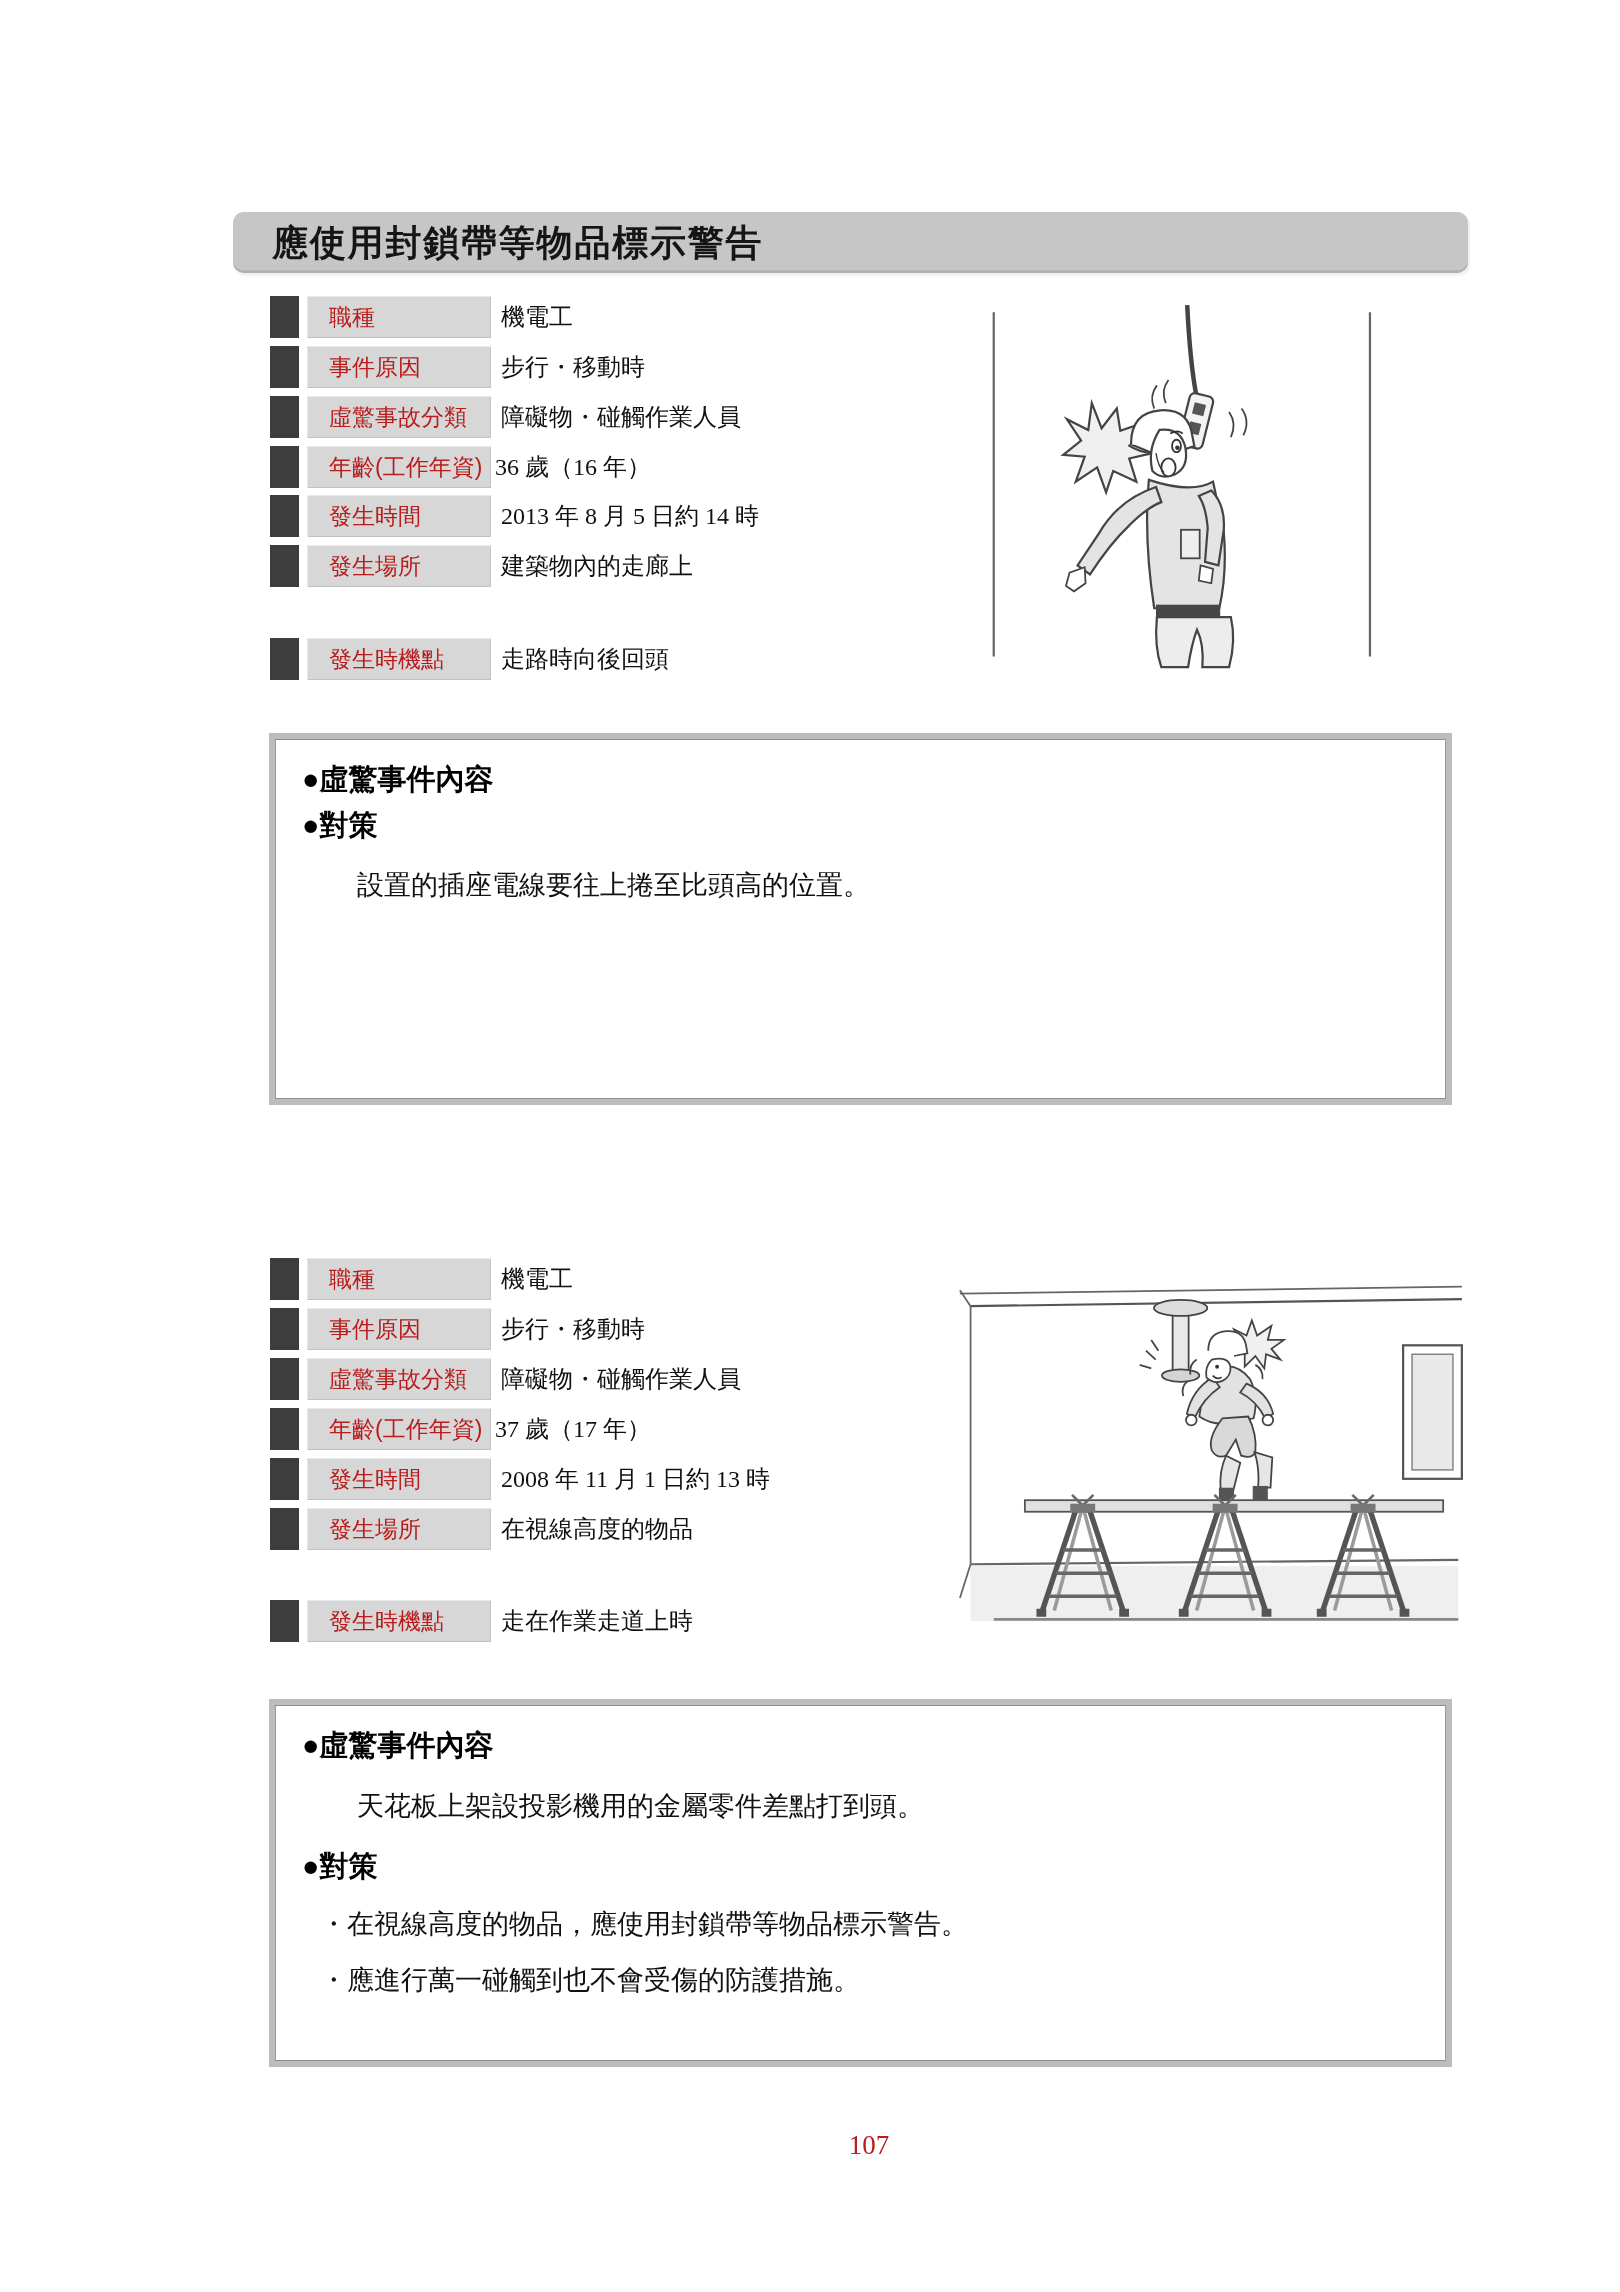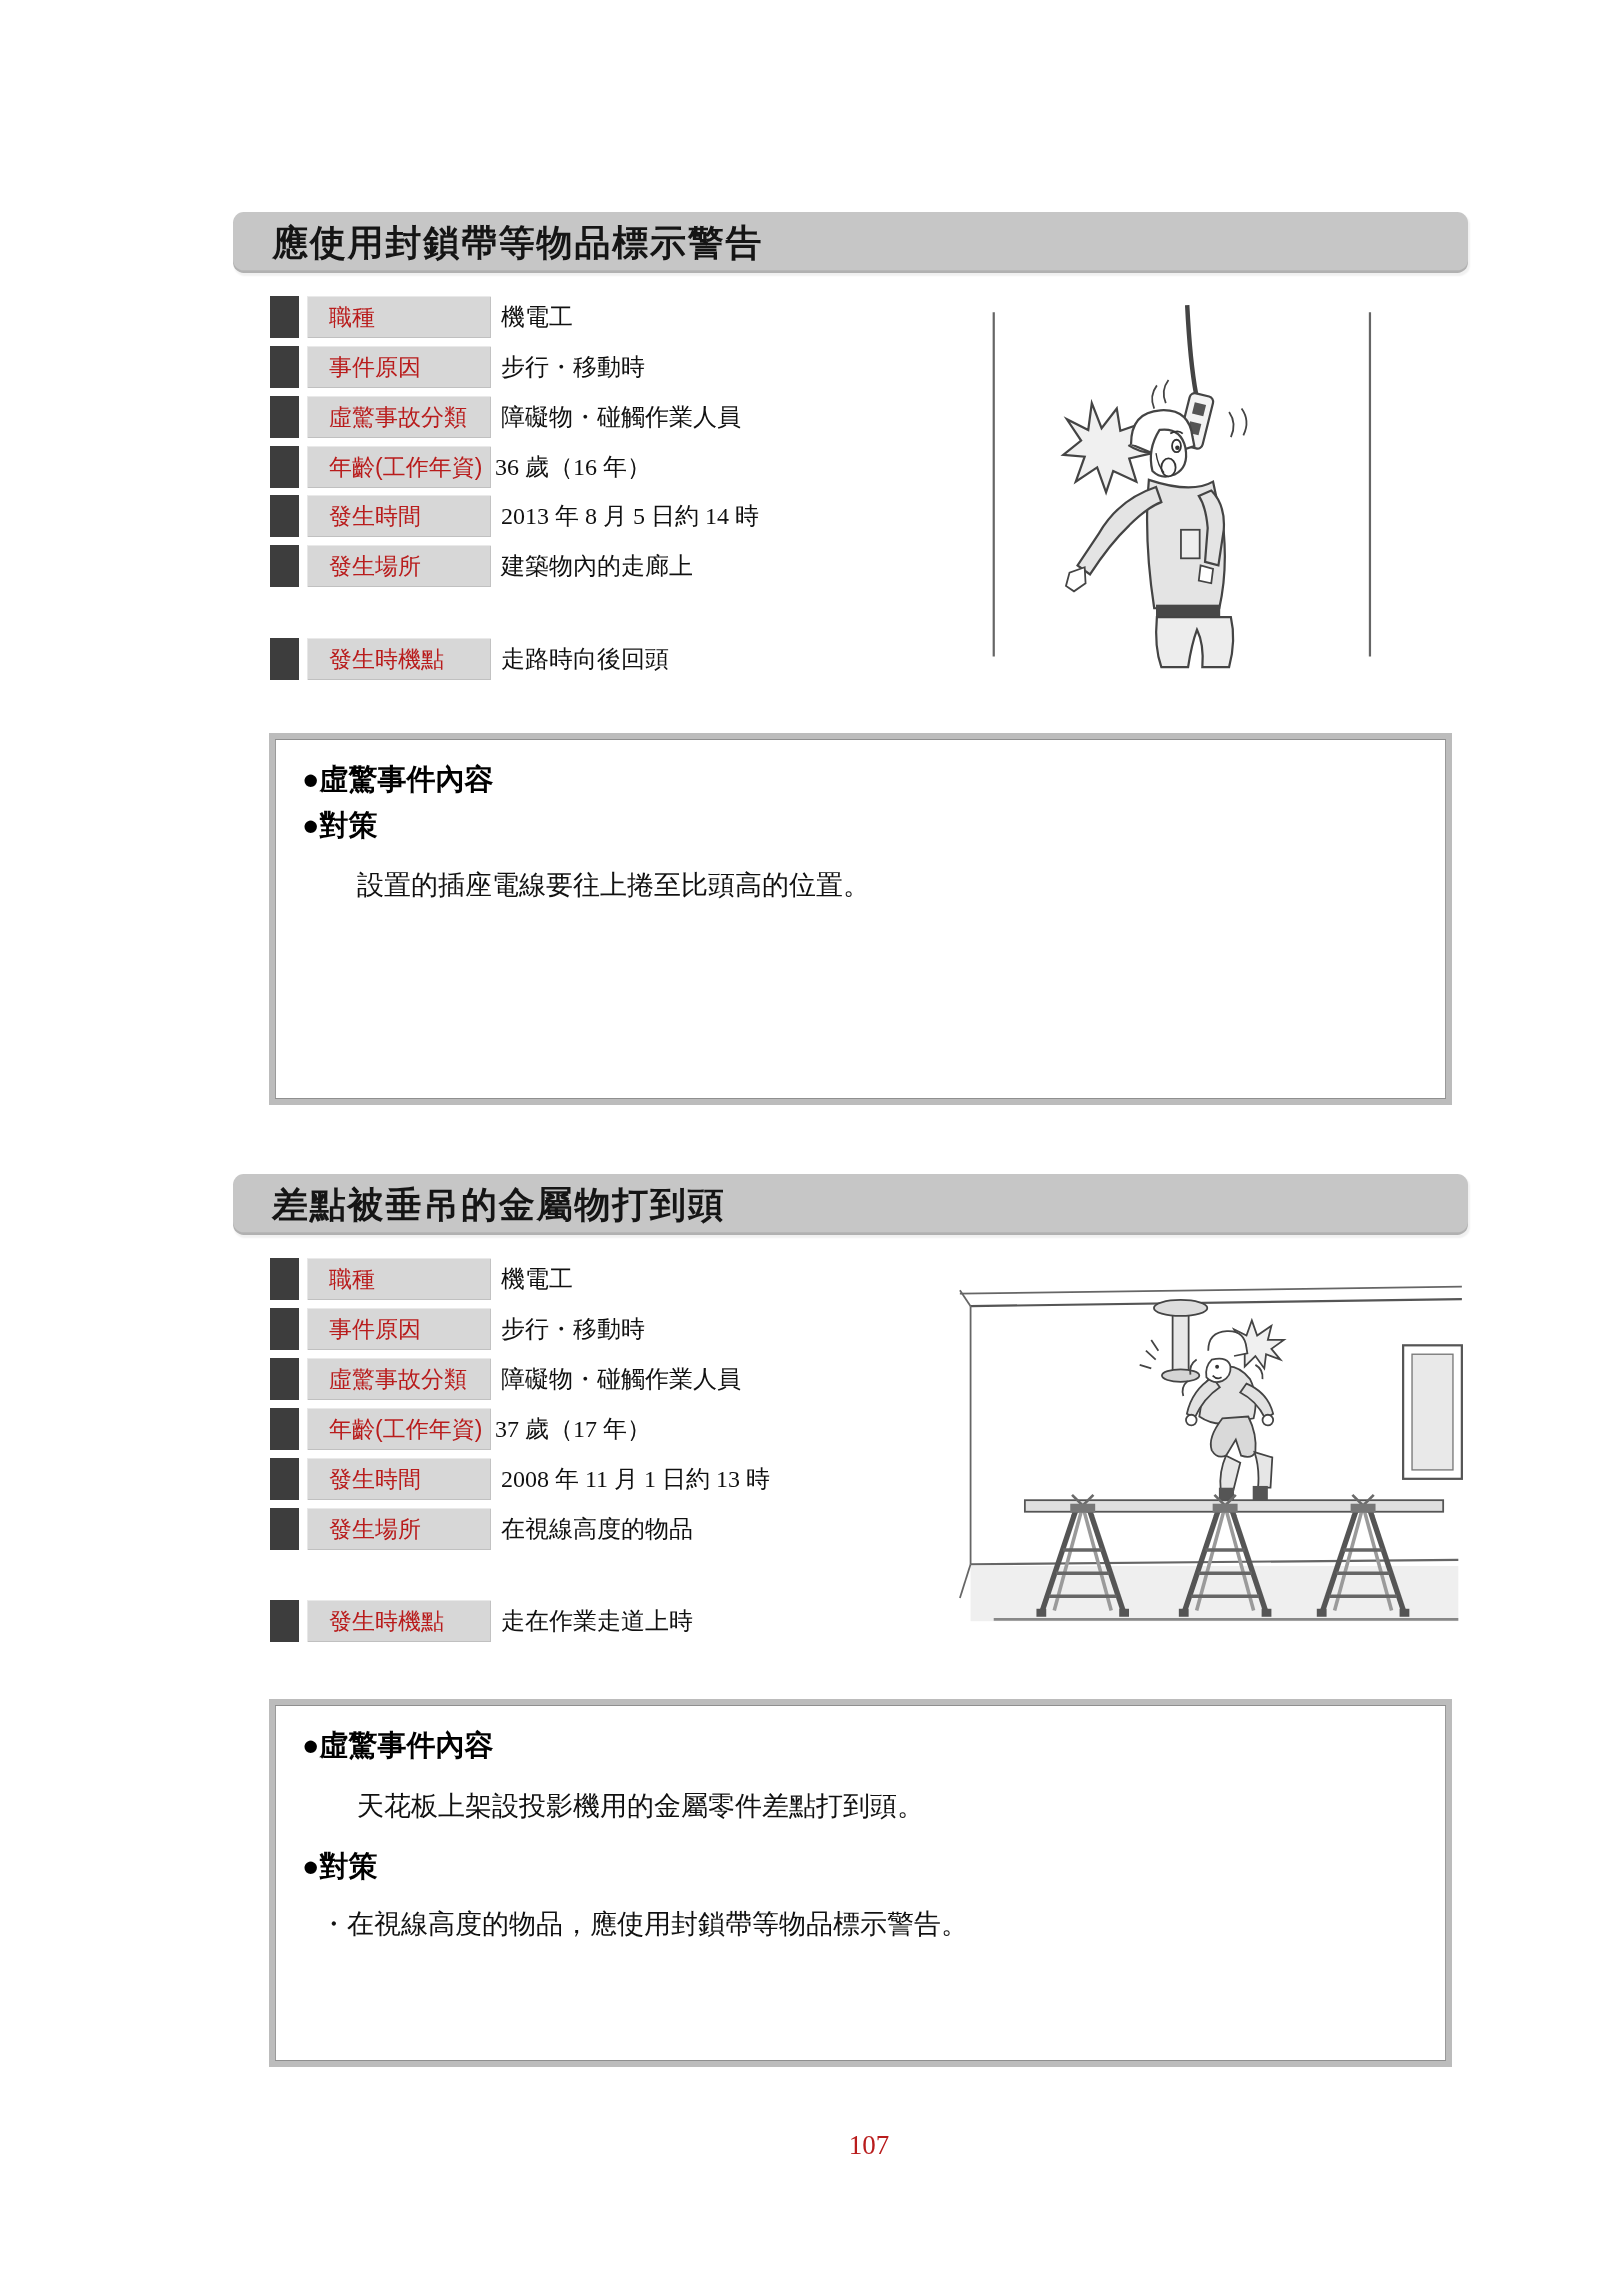--- a/index.html
+++ b/index.html
@@ -135,23 +135,20 @@
       <path d="M 212 166 q 2 14 9 22" fill="none" stroke="#333" stroke-width="1.5"></path>
     </g>
   </svg>
 
   <div class="cbox" style="top:733px;height:372px;">
     <div class="bhead">●虛驚事件內容</div>
     <div class="bhead">●對策</div>
     <div class="btext">設置的插座電線要往上捲至比頭高的位置。</div>
   </div>
 
-  <div class="tbar" style="top:1174px;">
-    <span class="ttext">差點被垂吊的金屬物打到頭</span>
-  </div>
 
   <div class="frow" style="top:1258px;">
     <div class="marker"></div>
     <div class="lbox">
         <span class="ltext">職種</span>
       </div>
     <span class="fval">機電工</span>
   </div>
   <div class="frow" style="top:1308px;">
     <div class="marker"></div>
@@ -263,17 +260,18 @@
     <use href="#ladder" transform="translate(140,0)"></use>
     <use href="#ladder" transform="translate(300,0)"></use>
     <use href="#ladder" transform="translate(455,0)"></use>
   </svg>
 
   <div class="cbox" style="top:1699px;height:368px;">
     <div class="bhead">●虛驚事件內容</div>
     <div class="btext">天花板上架設投影機用的金屬零件差點打到頭。</div>
     <div class="bhead">●對策</div>
     <div class="btext bullet">・在視線高度的物品，應使用封鎖帶等物品標示警告。</div>
+    <div class="btext bullet">・應進行萬一碰觸到也不會受傷的防護措施。</div>
   </div>
 
   <div class="pagenum">107</div>
 </div>
 
 
 </body></html>

